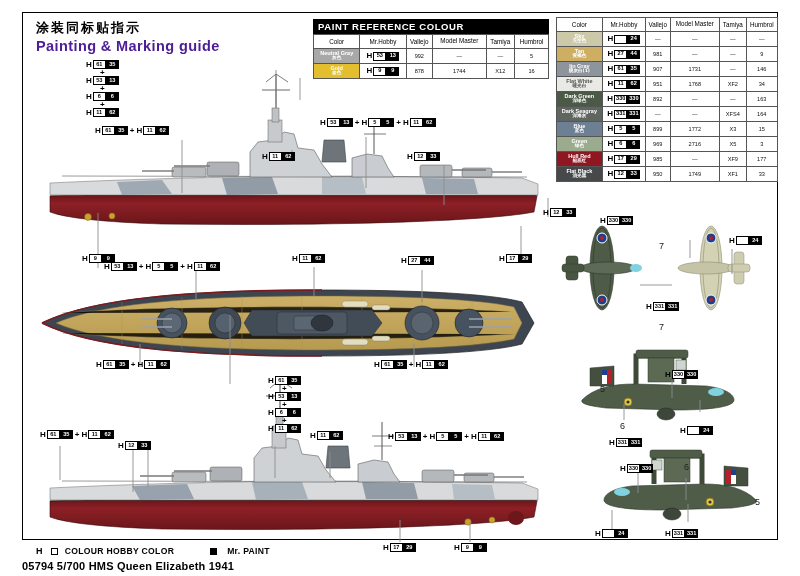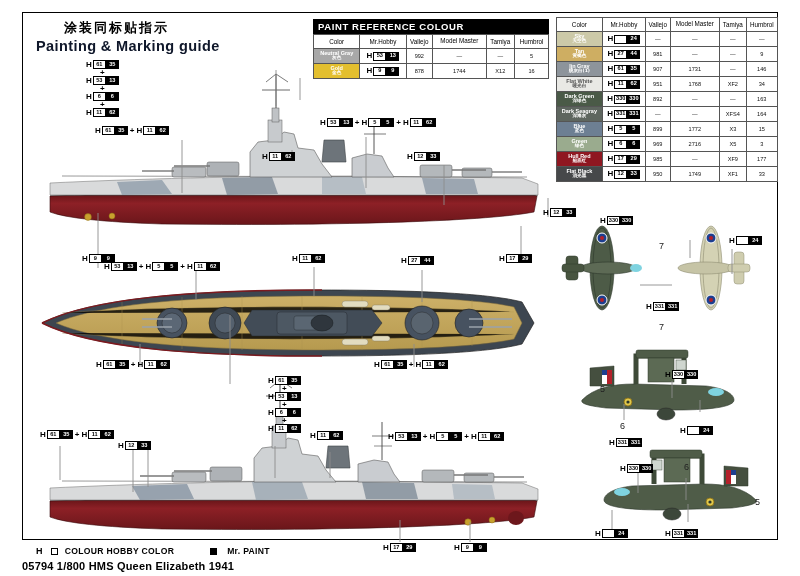--- a/index.html
+++ b/index.html
@@ -22,24 +22,23 @@
     border: 1.5px solid #000;
     background: #fff;
   }
 
   
   .title-block { position: absolute; left: 36px; top: 20px; }
   .title-cn {
     font-size: 13px; font-weight: bold; color: #000;
     letter-spacing: 2px; line-height: 16px;
     font-family: "DejaVu Sans", sans-serif;
-    margin-left: 28px;
   }
   .title-en {
-    font-size: 14.5px; font-weight: bold; color: #0f172a;
+    font-size: 14.5px; font-weight: bold; color: #4c1d95;
     letter-spacing: .4px; line-height: 17px; margin-top: 2px;
   }
 
   
   .paint-ref {
     position: absolute; left: 313px; top: 19px; width: 236px;
   }
   .paint-ref-header {
     background: #000; color: #fff;
     font-size: 9.5px; font-weight: bold; letter-spacing: .6px;
@@ -892,14 +891,14 @@
   <div class="dec-num" style="left:684px; top:462px;">6</div>
 
   <div class="legend">
     <span class="hmark">H</span>
     <span class="sq-white"></span>
     <span>COLOUR HOBBY COLOR</span>
     <span style="width:22px"></span>
     <span class="sq-black"></span>
     <span>Mr. PAINT</span>
   </div>
-  <div class="kit-title">05794 1/800 HMS Queen Elizabeth 1941</div>
+  <div class="kit-title">05794 5/700 HMS Queen Elizabeth 1941</div>
 </div>
 
 </body></html>

